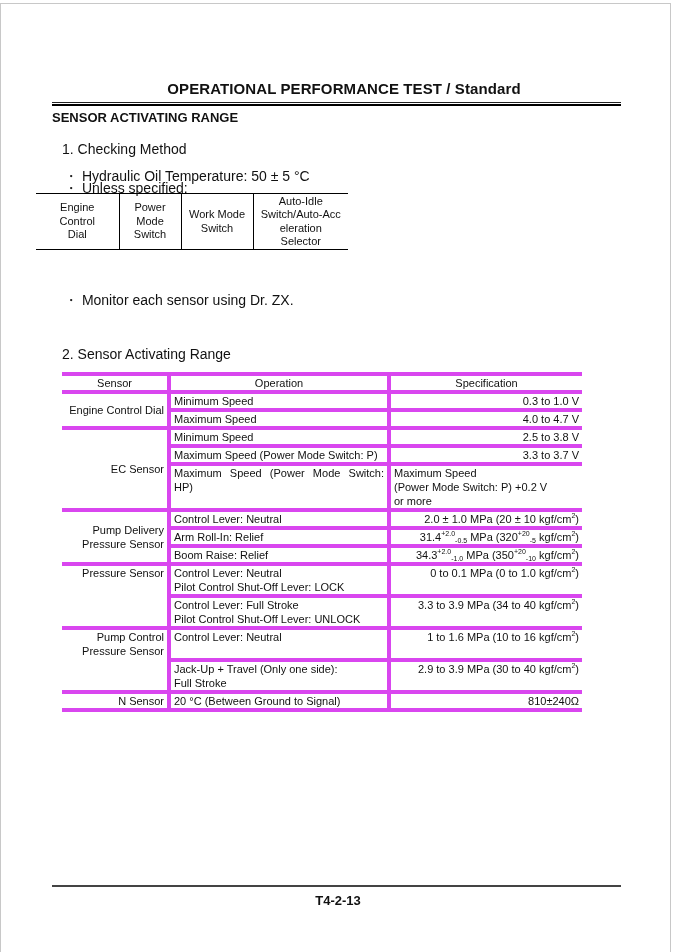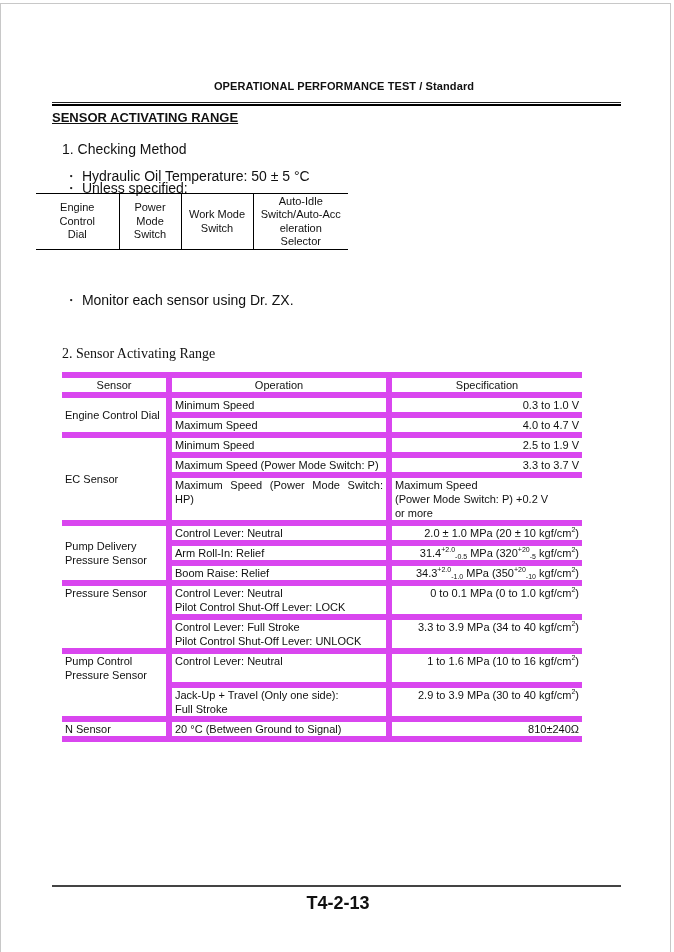--- a/index.html
+++ b/index.html
@@ -1,40 +1,40 @@
 <!DOCTYPE html>
 <html><head>
 <meta charset="utf-8">
 <style>
   html, body { margin:0; padding:0; background:#ffffff; }
   body { width:674px; height:952px; position:relative; overflow:hidden;
          font-family:"Liberation Sans", sans-serif; color:#111; }
   .page { position:absolute; left:0; top:3px; width:671px; height:952px;
           border-left:1px solid #c8c8c8; border-right:1px solid #c8c8c8; border-top:1px solid #c8c8c8; box-sizing:border-box; }
   .title { position:absolute; left:0; width:674px; top:80px; text-align:center;
-           font-size:11px; font-weight:bold; letter-spacing:0.1px; padding-left:14px; box-sizing:border-box; }
+           font-size:15px; font-weight:bold; letter-spacing:0.1px; padding-left:14px; box-sizing:border-box; }
   .rule-thin { position:absolute; left:52px; width:569px; top:102px; height:1px; background:#222; }
   .rule-thick { position:absolute; left:52px; width:569px; top:104px; height:2px; background:#000; }
-  .section-title { position:absolute; left:52px; top:110px; font-size:13px; font-weight:bold;text-decoration:underline; }
+  .section-title { position:absolute; left:52px; top:110px; font-size:13px; font-weight:bold; }
   .txt { position:absolute; font-size:14px; white-space:nowrap; }
   table { border-collapse:collapse; position:absolute; font-size:11px; }
   .cond td { border-left:1px solid #000; border-right:1px solid #000; text-align:center; vertical-align:middle; line-height:13.5px; padding:0; }
   .cond td:first-child { border-left:none; }
   .cond td:last-child { border-right:none; }
   .cond tr.hdr td { border-top:1px solid #000; border-bottom:1px solid #000; height:55px; }
   .cond tr.val td { border-bottom:1px solid #000; height:27px; }
-  .spec td { border:6px solid #d946ef; padding:0 3px; line-height:14px; vertical-align:top; font-size:11px; }
-  .spec td.first { border-left:none; text-align:left; vertical-align:middle; }
+  .spec td { border:4px solid #d946ef; padding:0 3px; line-height:14px; vertical-align:top; font-size:11px; }
+  .spec td.first { border-left:none; text-align:right; vertical-align:middle; }
   .spec td.last { border-right:none; text-align:right; }
   .spec td.lastl { border-right:none; text-align:left; }
   .spec tr.head td { text-align:center; vertical-align:middle; }
   sup, sub { font-size:7px; line-height:0; }
   sup { vertical-align:5px; } sub { vertical-align:-2px; }
   .footer-rule { position:absolute; left:52px; width:569px; top:885px; height:2px; background:#444; }
-  .footer { position:absolute; left:0; width:674px; top:893px; text-align:center; font-size:18px; font-weight:bold; padding-left:2px; box-sizing:border-box; }
+  .footer { position:absolute; left:0; width:674px; top:893px; text-align:center; font-size:13px; font-weight:bold; padding-left:2px; box-sizing:border-box; }
 </style>
 </head>
 <body>
 
 <div class="page"></div>
 
 <div class="title">OPERATIONAL PERFORMANCE TEST / Standard</div>
 <div class="rule-thin"></div>
 <div class="rule-thick"></div>
 <div class="section-title">SENSOR ACTIVATING RANGE</div>
@@ -55,21 +55,21 @@
     <td><span>Engine</span><br><span>Control</span><br><span>Dial</span></td>
     <td><span>Power</span><br><span>Mode</span><br><span>Switch</span></td>
     <td><span>Work Mode</span><br><span>Switch</span></td>
     <td><span>Auto-Idle</span><br><span>Switch/Auto-Acc</span><br><span>eleration</span><br><span>Selector</span></td>
   </tr>
 </tbody>
   </table>
 
 <div class="txt" style="left:64px;top:292px;">・ Monitor each sensor using Dr. ZX.</div>
 
-<div class="txt" style="left:62px;top:346px;font-family:Liberation Serif, serif;">2.  Sensor Activating Range</div>
+<div class="txt" style="left:62px;top:346px;">2.  Sensor Activating Range</div>
 
 <table class="spec" style="left:62px;top:372px;width:520px;">
   <colgroup>
       <col style="width:107px">
       <col style="width:220px">
       <col style="width:193px">
     </colgroup>
   <tbody>
       <tr class="head">
     <td class="first">Sensor</td>
@@ -83,21 +83,21 @@
     <td class="last">0.3 to 1.0 V</td>
   </tr>
   <tr>
     <td>Maximum Speed</td>
     <td class="last">4.0 to 4.7 V</td>
   </tr>
 
   <tr>
     <td class="first" rowspan="3">EC Sensor</td>
     <td>Minimum Speed</td>
-    <td class="last">2.5 to 1.9 V</td>
+    <td class="last">2.5 to 3.8 V</td>
   </tr>
   <tr>
     <td>Maximum Speed (Power Mode Switch: P)</td>
     <td class="last">3.3 to 3.7 V</td>
   </tr>
   <tr>
     <td style="height:42px;">
           <div class="just" style="text-align:justify;text-align-last:justify;">Maximum Speed (Power Mode Switch:</div>
           <div>HP)</div>
         </td>

